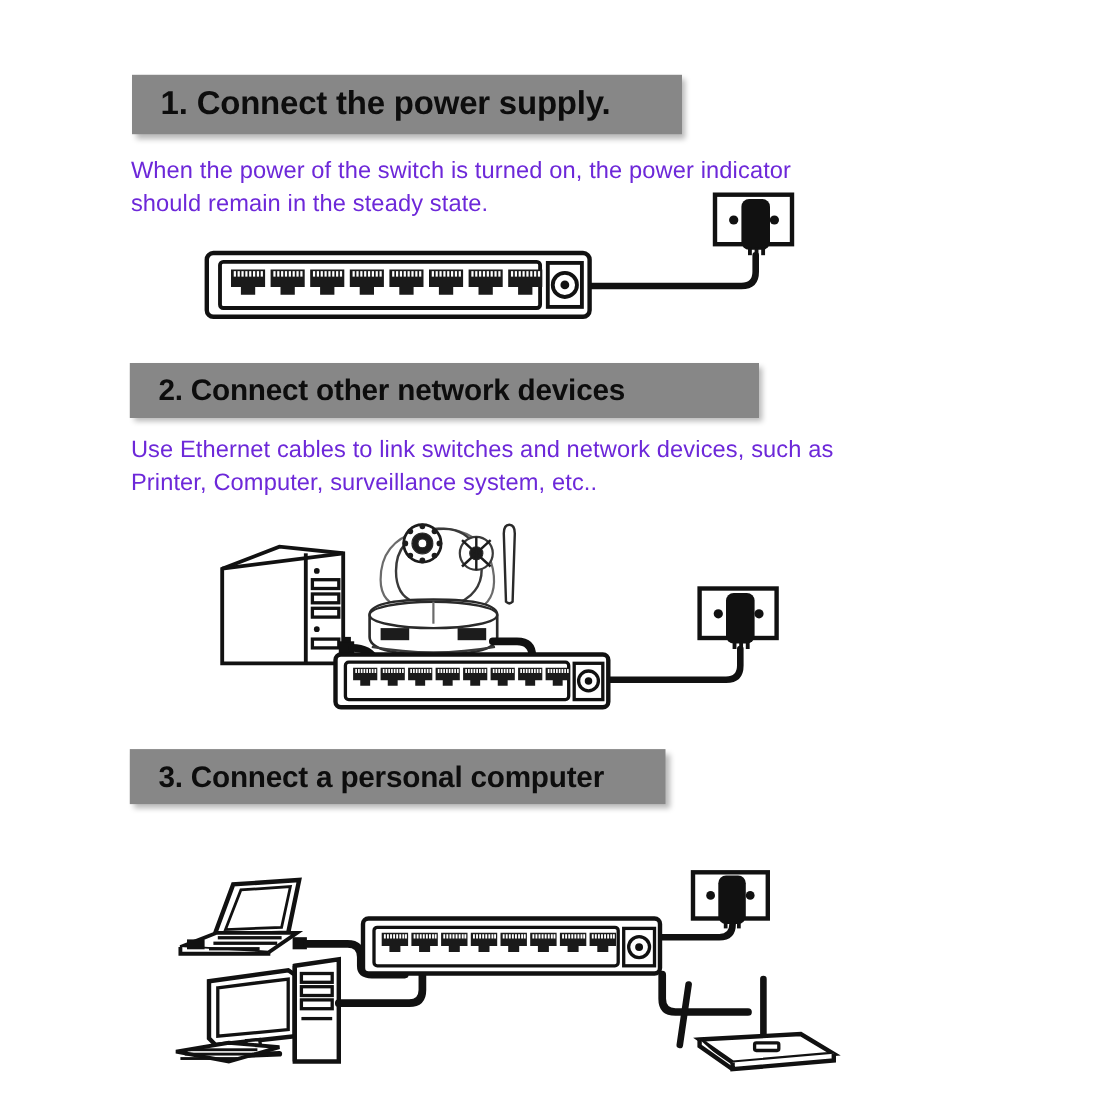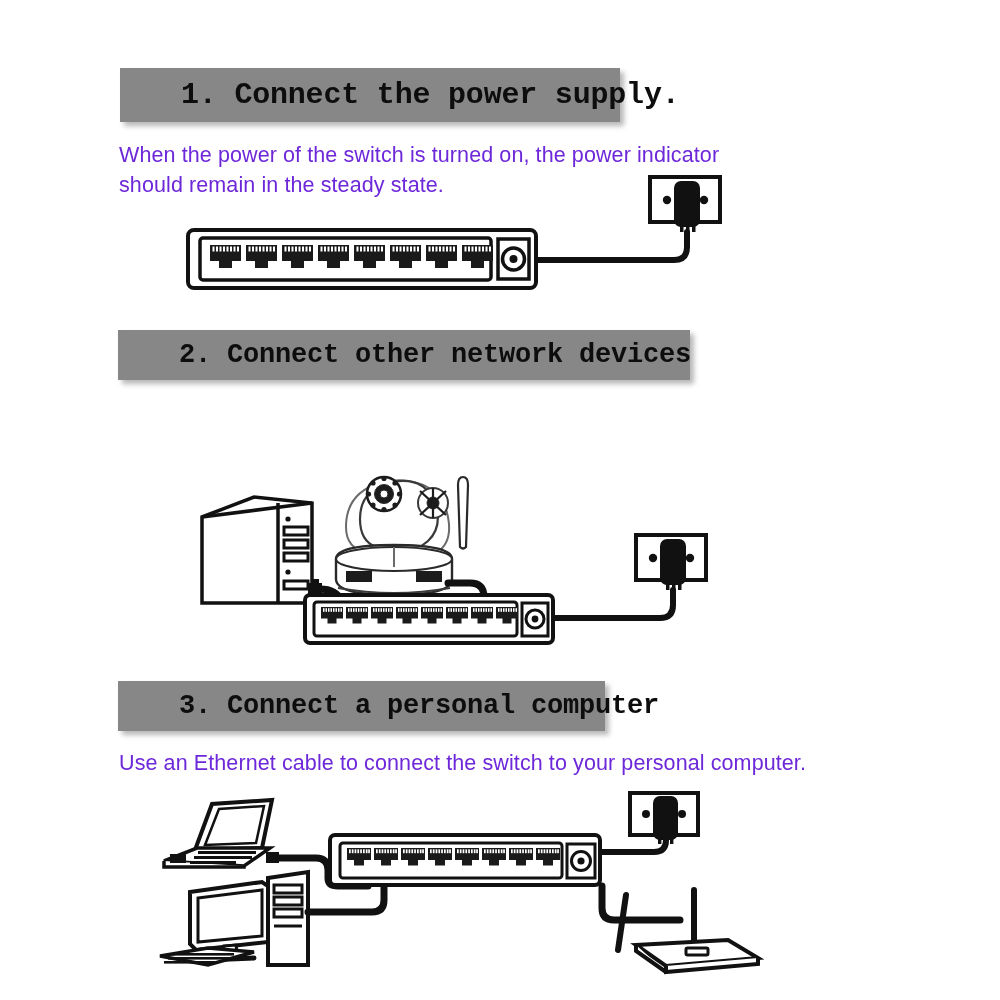--- a/index.html
+++ b/index.html
@@ -13,26 +13,25 @@
   
   .banner{
     position:absolute;
     background:#878787;
     box-shadow:4px 4px 5px rgba(0,0,0,0.28);
     display:flex;align-items:center;
     padding-left:26px;
     box-sizing:border-box;
   }
   .banner-text{
-    font-family:Liberation Mono, monospace;
+    font-family:Liberation Sans, sans-serif;
     font-weight:bold;
     color:#0d0d0d;
     letter-spacing:-0.2px;
     white-space:nowrap;
-    margin-left:35px;
   }
 
   
   .body-copy{
     position:absolute;
     font-family:"Liberation Sans", sans-serif;
     font-size:21.5px;
     line-height:30px;
     color:#6d28d9;
     letter-spacing:0.1px;
@@ -185,20 +184,22 @@
               </g>
           </g>
         </g>
       </g>
     </svg>
   </div>
 
   <div class="banner" id="banner-2" style="left: 118px; top: 330px; width: 572px; height: 50px;">
     <span class="banner-text" style="font-size: 27px;">2. Connect other network devices</span>
   </div>
+  <div class="body-copy" id="body-2" style="left: 119px; top: 393px; width: 780px;">Use Ethernet cables to link switches and network devices, such as
+Printer, Computer, surveillance system, etc..</div>
 
   <div class="art" style="left:180px;top:455px;">
     <svg width="580" height="200" viewBox="0 0 580 200">
 
       <g stroke="#2a2a2a" fill="#fff">
 
         <path d="M188 98 q-22 -4 -22 -26 q0 -34 34 -44 q14 -4 28 -2 q34 5 40 36 q5 26 -12 36 z" fill="#fff" stroke="#6b6b6b" stroke-width="2"></path>
 
         <path d="M196 92 q-16 -6 -16 -28 q0 -30 32 -37 q30 -6 42 18 q10 26 -6 41 q-12 11 -30 10 z" fill="#fff" stroke="#3a3a3a" stroke-width="2.2"></path>
 
@@ -385,21 +386,20 @@
               </g>
           </g>
         </g>
       </g>
     </svg>
   </div>
 
   <div class="banner" id="banner-3" style="left: 118px; top: 681px; width: 487px; height: 50px;">
     <span class="banner-text" style="font-size: 27px;">3. Connect a personal computer</span>
   </div>
-  <div class="body-copy" id="body-3" style="left: 119px; top: 748px; width: 800px;">Use an Ethernet cable to connect the switch to your personal computer.</div>
 
   <div class="art" style="left:150px;top:790px;">
     <svg width="740" height="185" viewBox="0 0 740 185">
 
       <g>
         <path d="M45 60 L62 14 L122 10 L112 58 Z" fill="#fff" stroke="#111" stroke-width="4"></path>
         <path d="M55 55 L69 19 L114 16 L106 53 Z" fill="#fff" stroke="#111" stroke-width="2.5"></path>
         <path d="M14 71 L47 58 L120 58 L94 76 Z" fill="#fff" stroke="#111" stroke-width="3.5"></path>
         <path d="M14 71 L14 77 L94 77 L94 76" fill="#fff" stroke="#111" stroke-width="3.5"></path>
         <g fill="#111" stroke="none">

